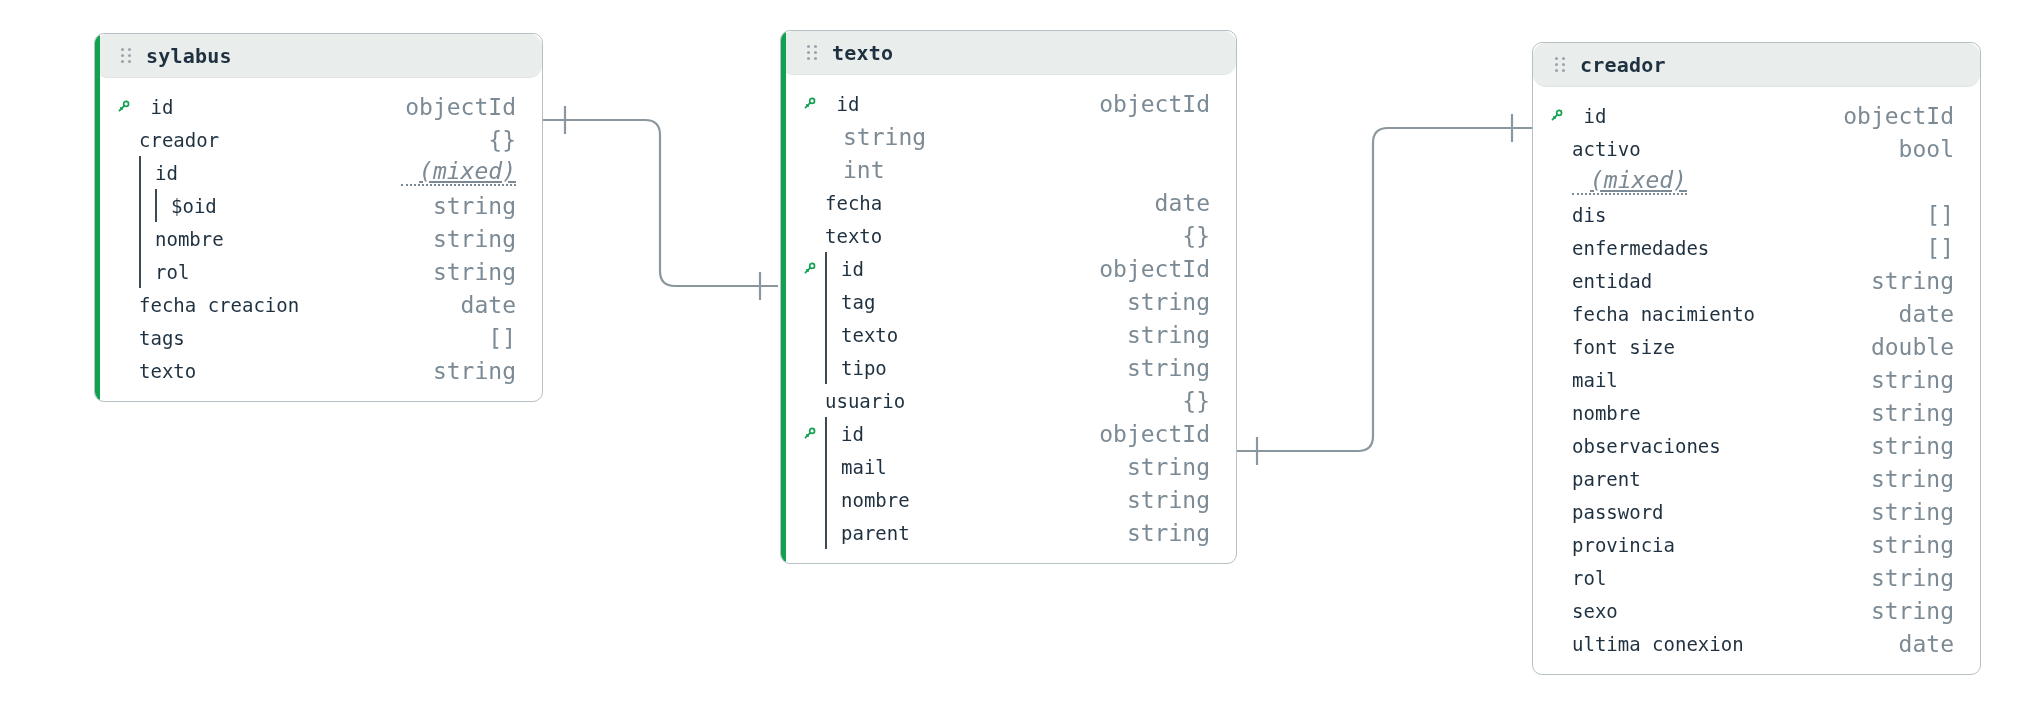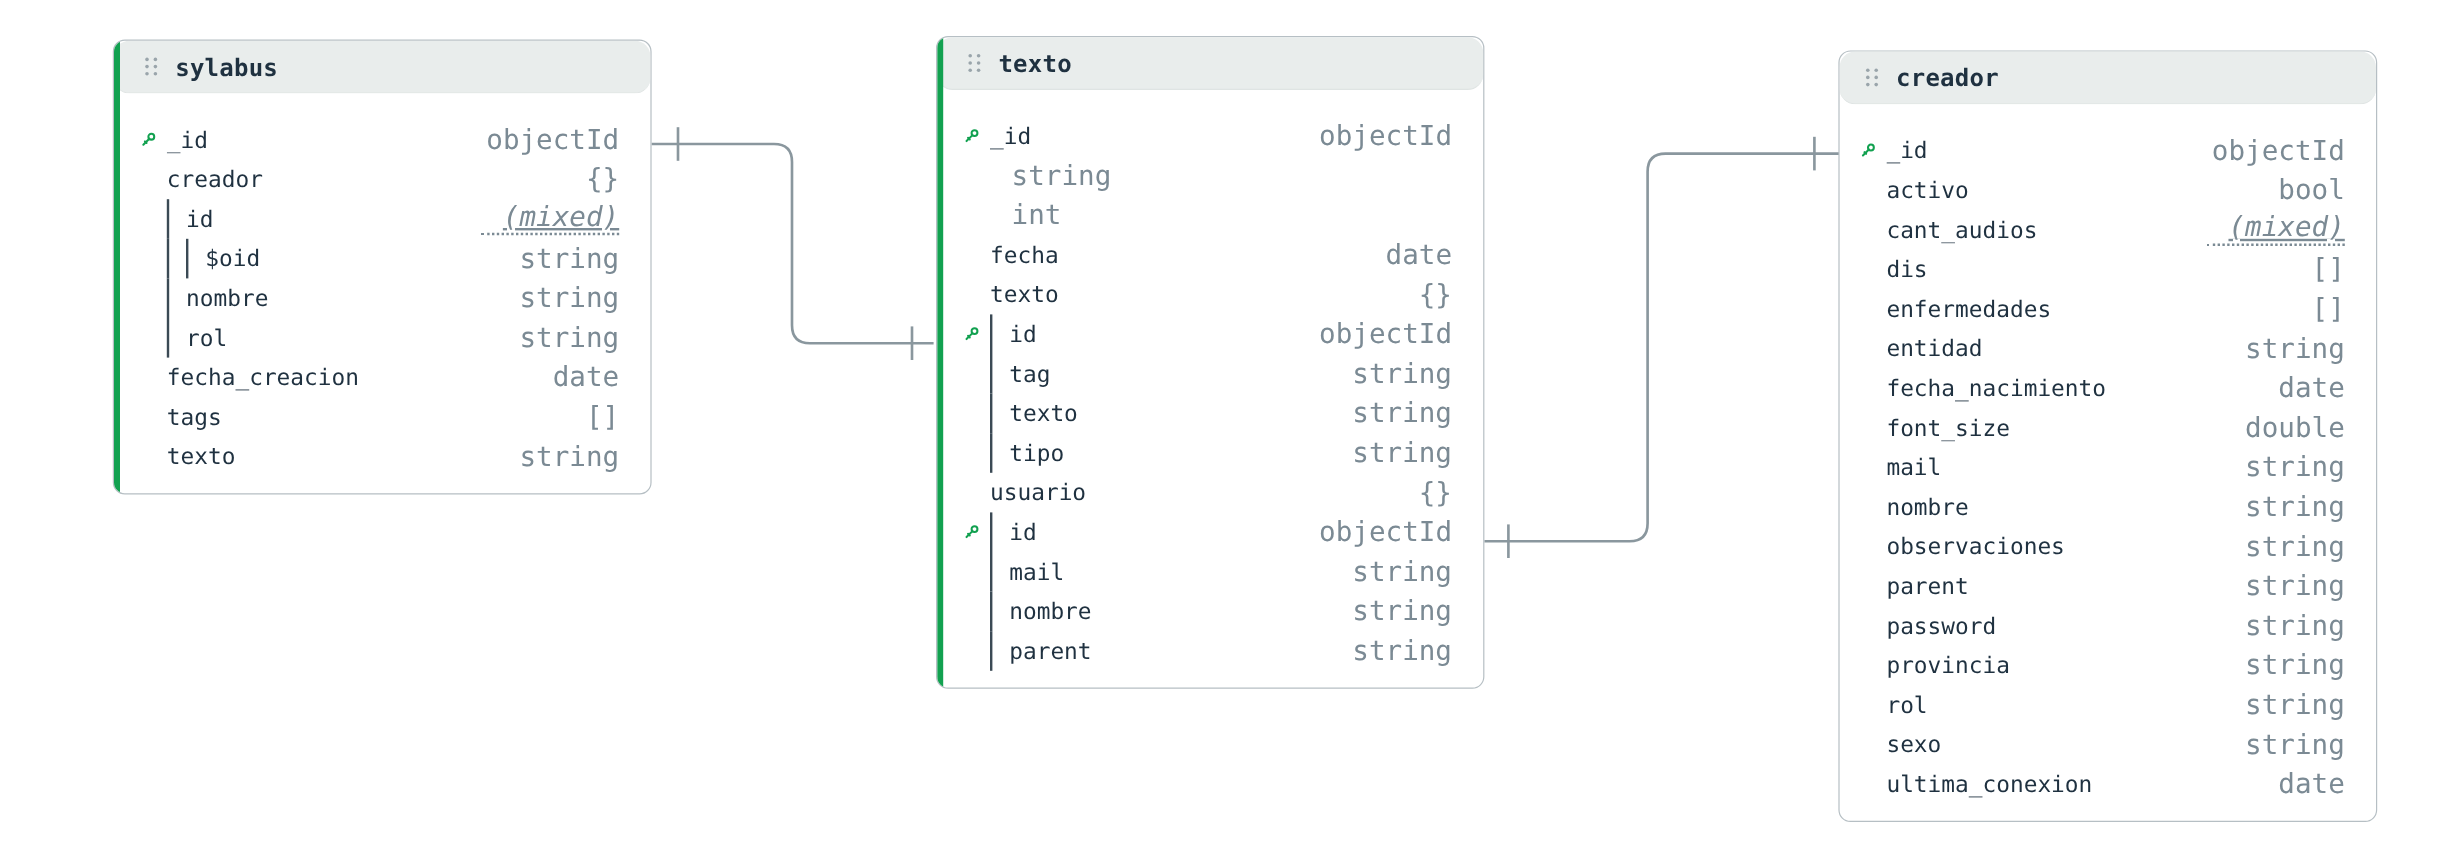--- a/index.html
+++ b/index.html
@@ -56,21 +56,21 @@
     background:#9aa5ab;
   }
   .card-title{
     font-weight:bold;
     font-size:20px;
     color:#1f3140;
     letter-spacing:.2px;
     white-space:nowrap;
   }
 
-  .field-list{padding:22px 0 14px 0;}
+  .field-list{padding:12px 0 14px 0;}
   .card.has-accent .field-list{padding-left:5px;}
 
   .field{
     display:flex;
     align-items:center;
     height:33px;
     padding-right:26px;
     padding-left:17px;
     box-sizing:border-box;
     position:relative;
@@ -369,21 +369,20 @@
           <span class="fname">_id</span>
           <span class="ftype">objectId</span>
         </div>
         <div class="field">
           <span class="key-slot"></span>
           <span class="fname">activo</span>
           <span class="ftype">bool</span>
         </div>
         <div class="field">
           <span class="key-slot"></span>
-          <span class="fname">cant_audios</span>
           <span class="ftype mixed">(mixed)</span>
         </div>
         <div class="field">
           <span class="key-slot"></span>
           <span class="fname">dis</span>
           <span class="ftype">[]</span>
         </div>
         <div class="field">
           <span class="key-slot"></span>
           <span class="fname">enfermedades</span>

